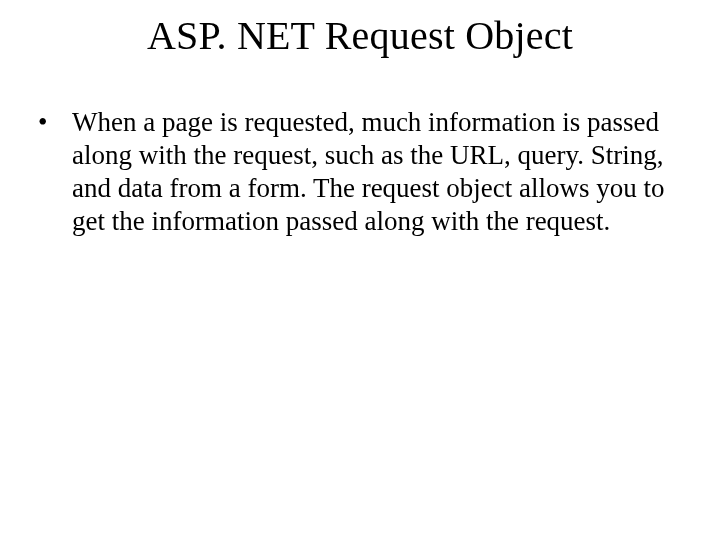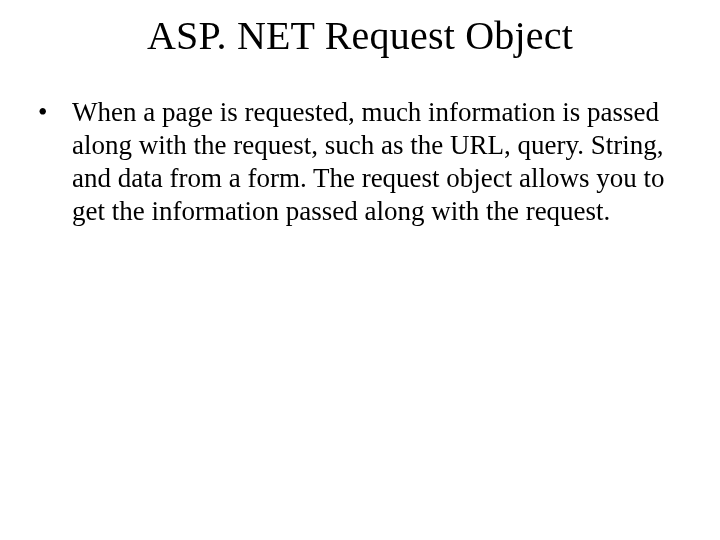--- a/index.html
+++ b/index.html
@@ -16,21 +16,21 @@
       padding: 12px 0 0 0;
     }
     .slide {
       width: 100%;
       height: 100%;
     }
     .title {
       text-align: center;
       font-size: 40px;
       font-weight: normal;
-      margin-bottom: 37px;
+      margin-bottom: 47px;
       letter-spacing: 0.2px;
     }
     .bullets {
       list-style: none;
       padding-left: 38px;
       padding-right: 42px;
     }
     .bullets li {
       position: relative;
       font-size: 27px;

